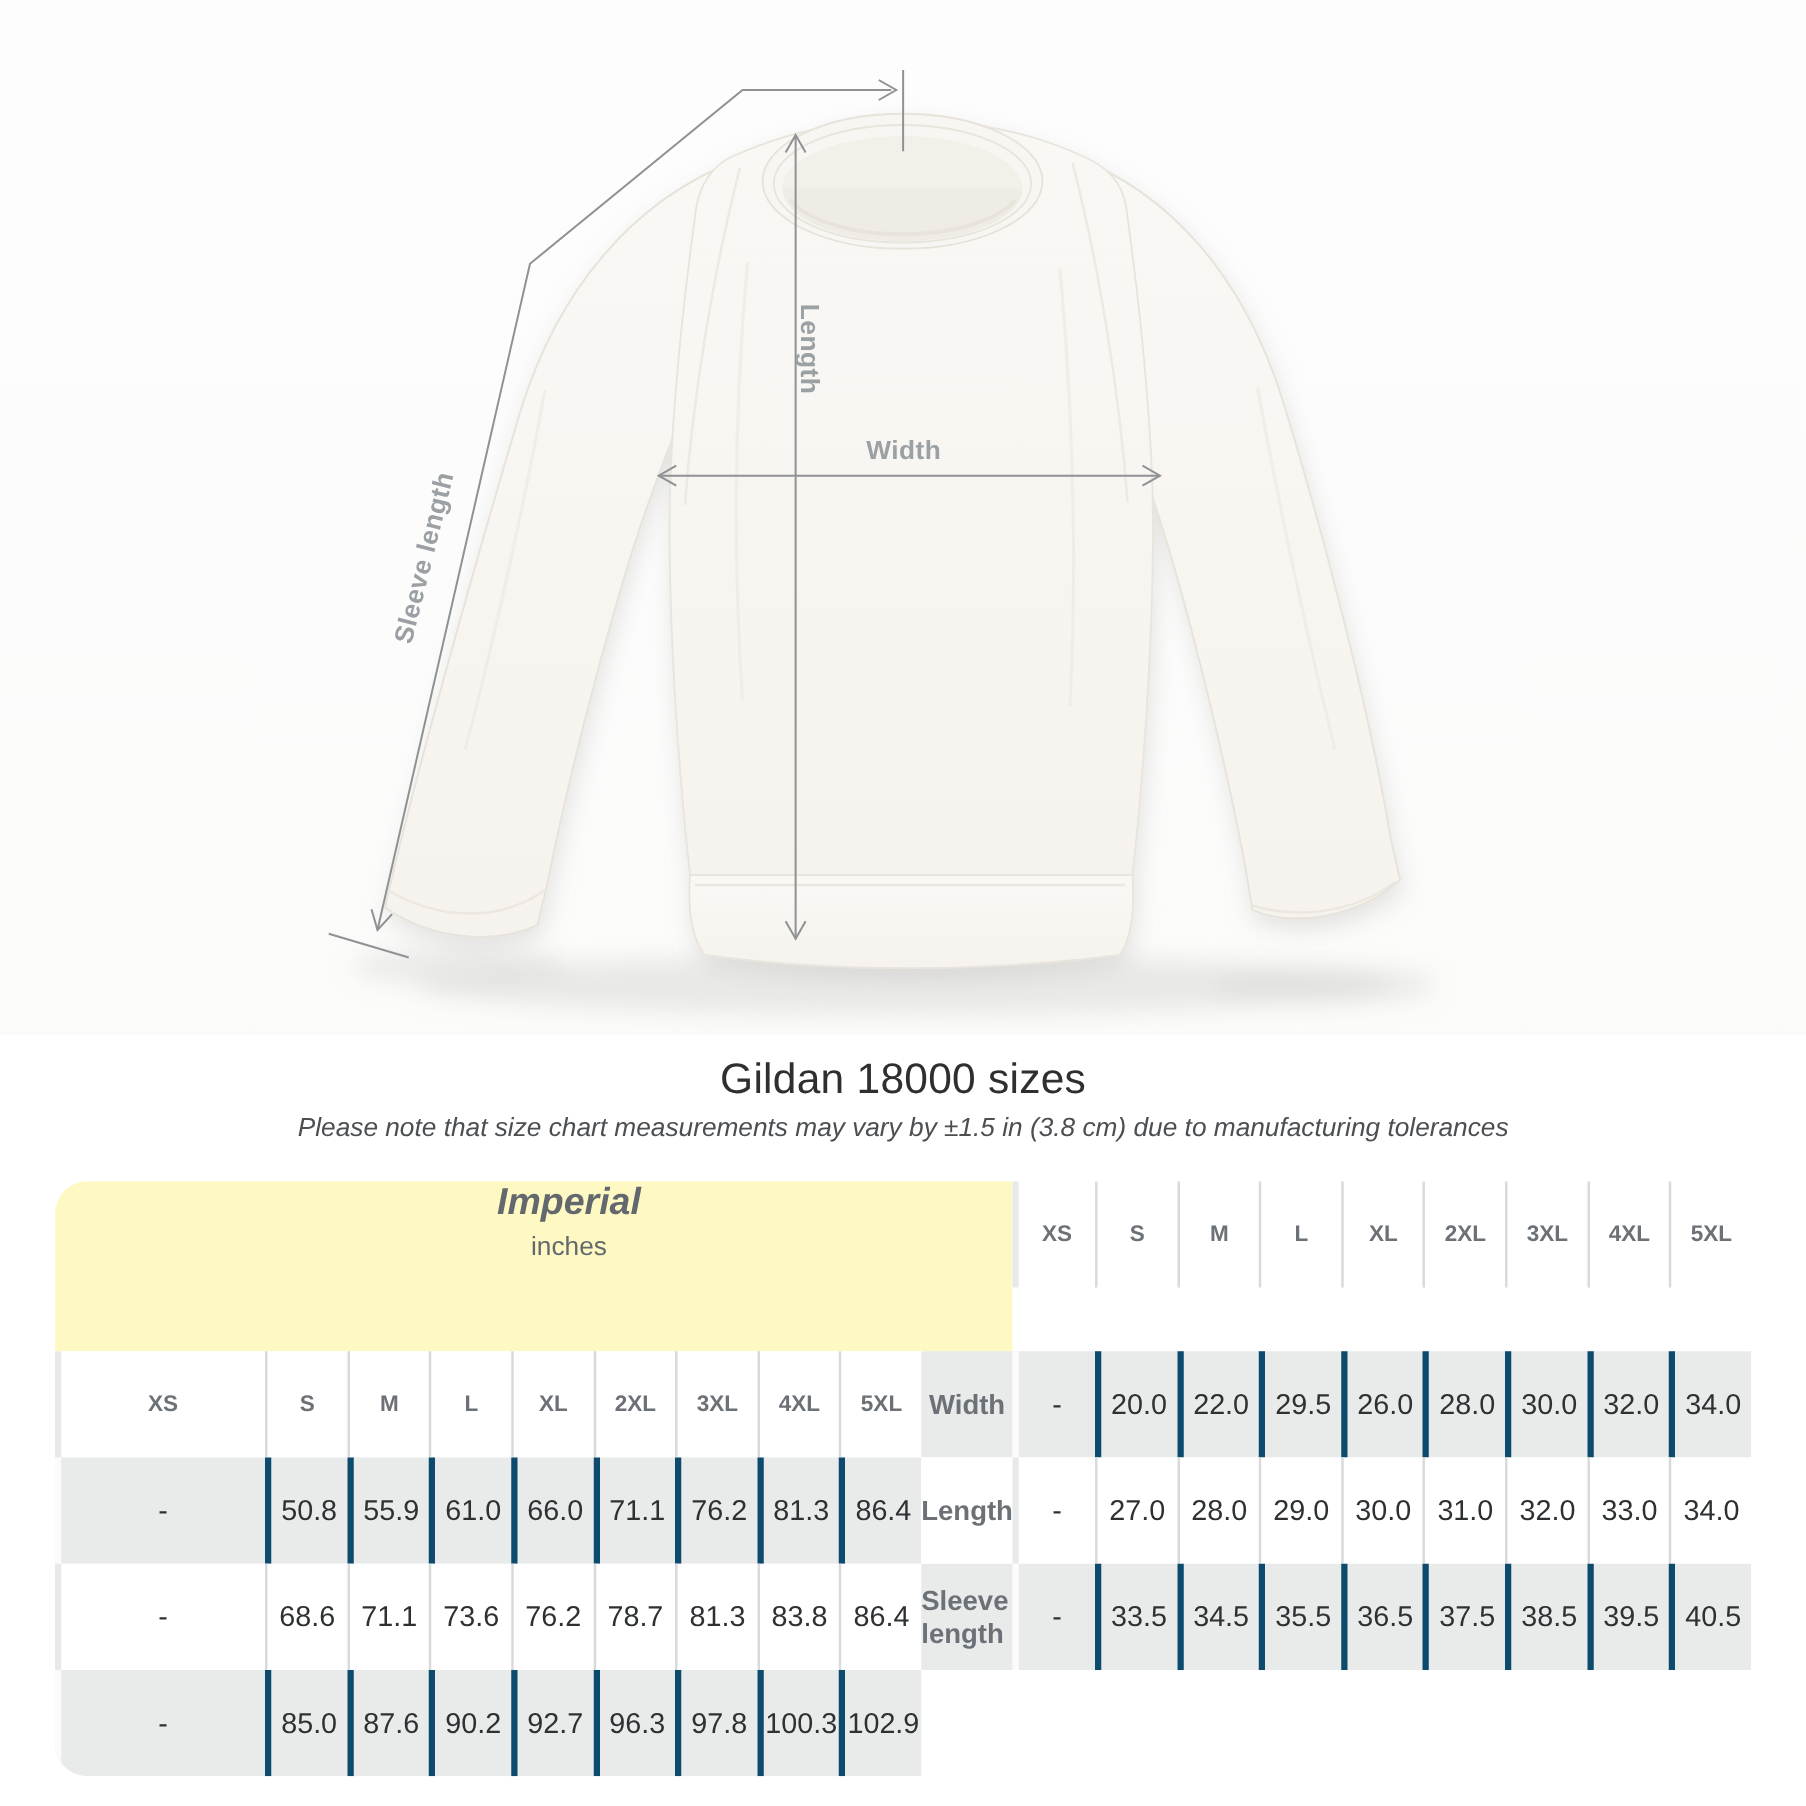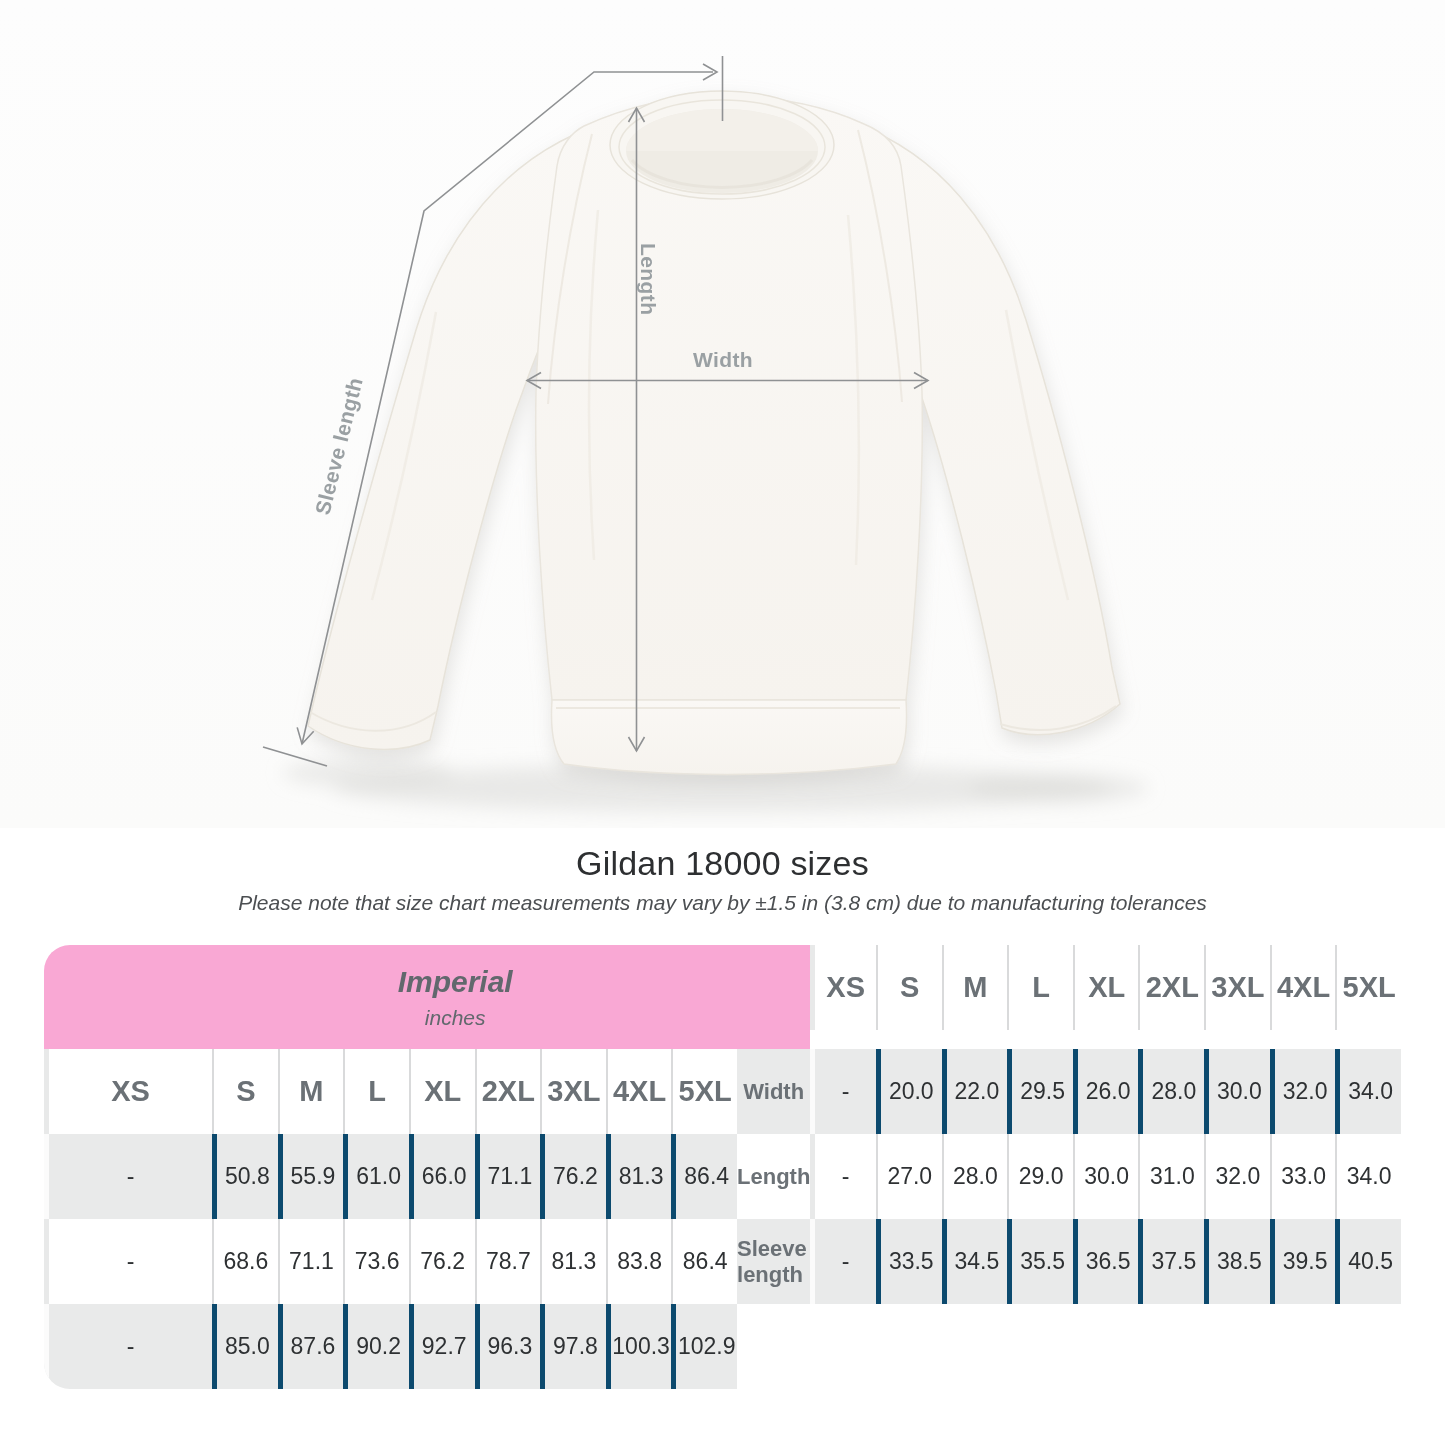--- a/index.html
+++ b/index.html
@@ -22,28 +22,28 @@
     margin:8px 0 0 0;text-align:center;
     font-size:21px;font-style:italic;color:#4c4f52;
   }
   
   .tbl{
     width:1357px;margin:30px auto 0 auto;
     display:grid;grid-template-columns:168px repeat(18,1fr);
     border-radius:26px;overflow:hidden;background:#ffffff;
   }
   .c{display:flex;align-items:center;justify-content:center;height:85px;box-sizing:border-box;}
-  .band{height:104px;background:#f9a8d4;flex-direction:column;justify-content:center;}
+  .band{height:136px;background:#fef9c3;flex-direction:column;justify-content:flex-start;}
   .band-left{grid-column:1/11;padding-left:56px;}
   .band-right{grid-column:11/20;}
   .gname{font-size:30px;font-weight:bold;font-style:italic;color:#62686d;}
-  .gunit{font-size:21px;font-style:italic;color:#62686d;margin-top:7px;}
+  .gunit{font-size:21px;color:#62686d;margin-top:7px;}
   .r-white{background:#ffffff;}
   .r-gray{background:#e9eaea;}
-  .hd{font-size:29px;font-weight:bold;color:#6b7176;}
+  .hd{font-size:18px;font-weight:bold;color:#6b7176;}
   .rlabel{font-size:22px;font-weight:bold;color:#6b7176;}
   .num{font-size:23px;color:#2e3133;}
   .r-white.v{border-left:2px solid #d9dadb;}
   .r-white.vw{border-left:5px solid #e8e9e9;}
   .r-gray.v{border-left:5px solid #0c4a6e;}
   .r-gray.vw{border-left:5px solid #fbfbfb;}
 </style>
 </head>
 <body>
 

